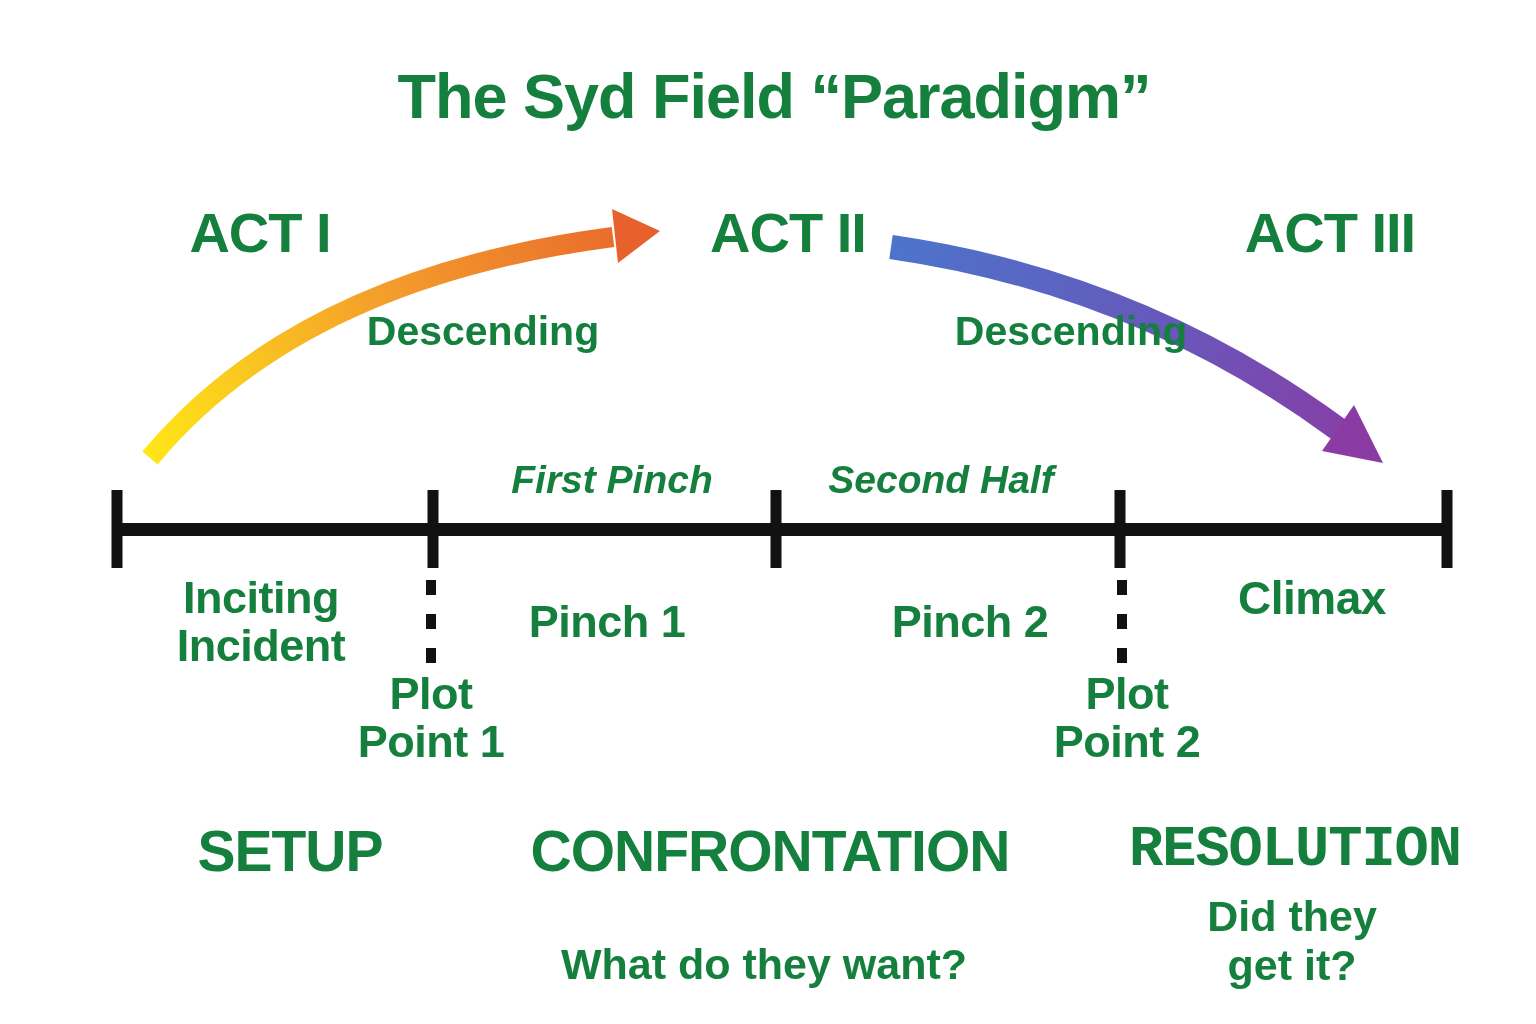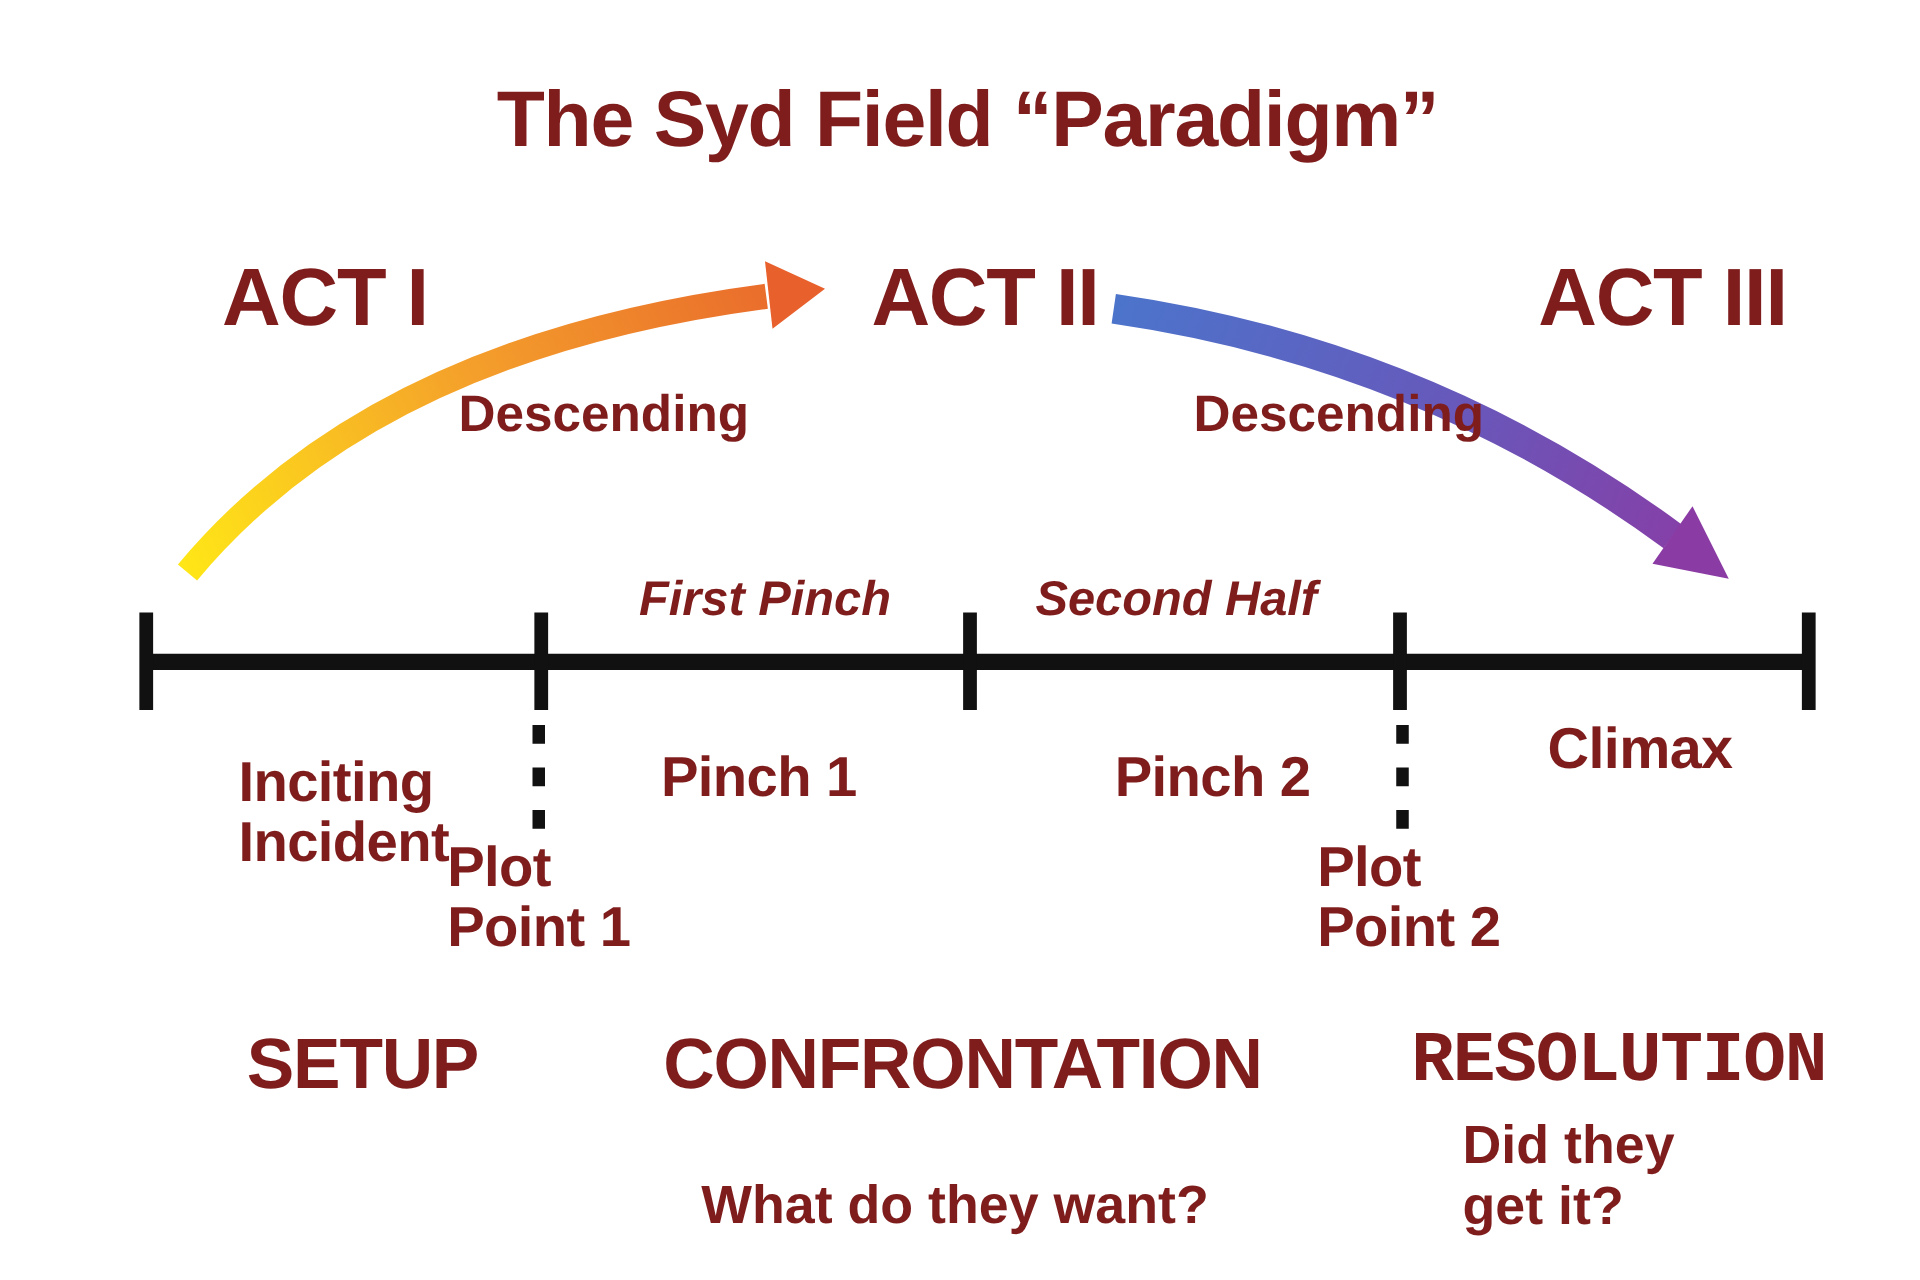--- a/index.html
+++ b/index.html
@@ -12,30 +12,31 @@
     width: 1536px;
     height: 1024px;
     background: #ffffff;
     overflow: hidden;
     font-family: "Liberation Sans", sans-serif;
     color: #111111;
   }
   .abs {
     position: absolute;
     transform: translateX(-50%);
+    text-align: center;
     white-space: pre-line;
     font-weight: 700;
-    color: #7f1d1d;
+    color: #15803d;
   }
   .title {
     font-size: 63px;
     letter-spacing: -1px;
   }
   .act-label {
-    font-size: 65px;
+    font-size: 56px;
     letter-spacing: -1px;
   }
   .slope-label {
     font-size: 41px;
   }
   .half-label {
     font-size: 39px;
     font-style: italic;
   }
   .marker-label {
@@ -102,21 +103,21 @@
       <line x1="1122" y1="580" x2="1122" y2="665" stroke="#111111" stroke-width="10" stroke-dasharray="15 19"></line>
     </g>
   </svg>
 
   <div class="abs slope-label" style="left:483px; top:308px;">Descending</div>
   <div class="abs slope-label" style="left:1071px; top:308px;">Descending</div>
 
   <div class="abs half-label" style="left:612px; top:458px;">First Pinch</div>
   <div class="abs half-label" style="left:941px; top:458px;">Second Half</div>
 
-  <div class="abs marker-label" style="left:275px; top:574px;margin-top:28px;">Inciting
+  <div class="abs marker-label" style="left:261px; top:574px;">Inciting
 Incident</div>
   <div class="abs marker-label" style="left:431px; top:670px;">Plot
 Point 1</div>
   <div class="abs marker-label" style="left:607px; top:598px;">Pinch 1</div>
   <div class="abs marker-label" style="left:970px; top:598px;">Pinch 2</div>
   <div class="abs marker-label" style="left:1127px; top:670px;">Plot
 Point 2</div>
   <div class="abs marker-label" style="left:1312px; top:574px; font-size:46px;">Climax</div>
 
   <div class="abs section-name" style="left:290px; top:818px;">SETUP</div>

